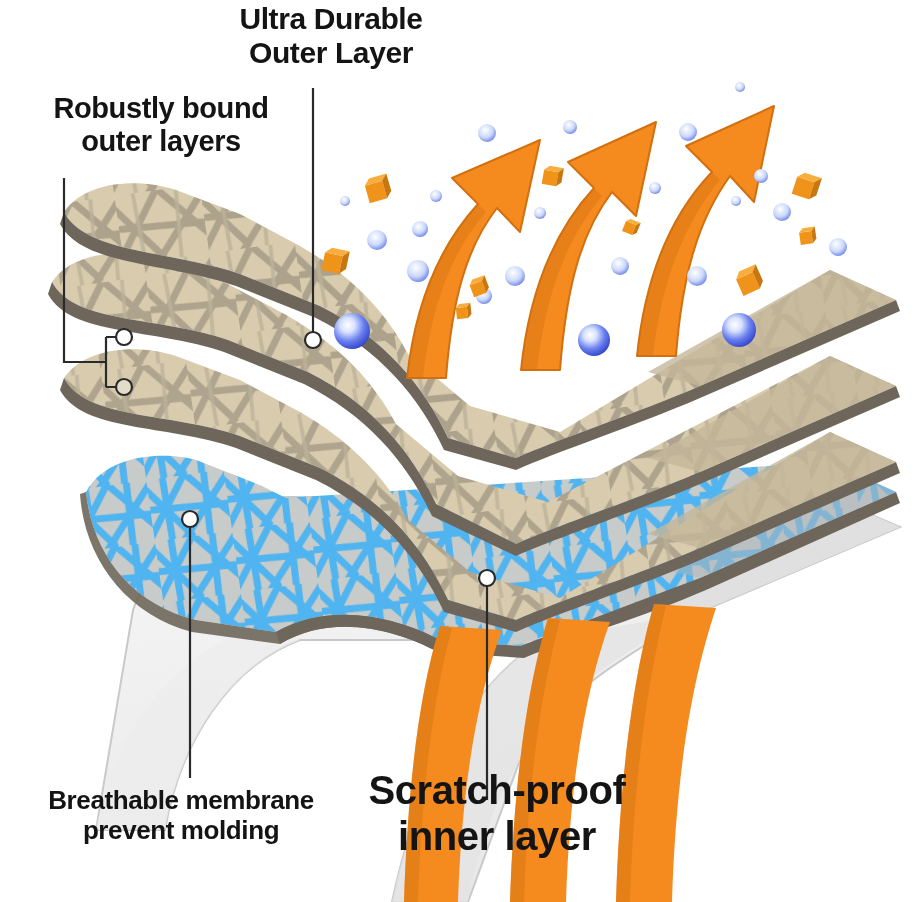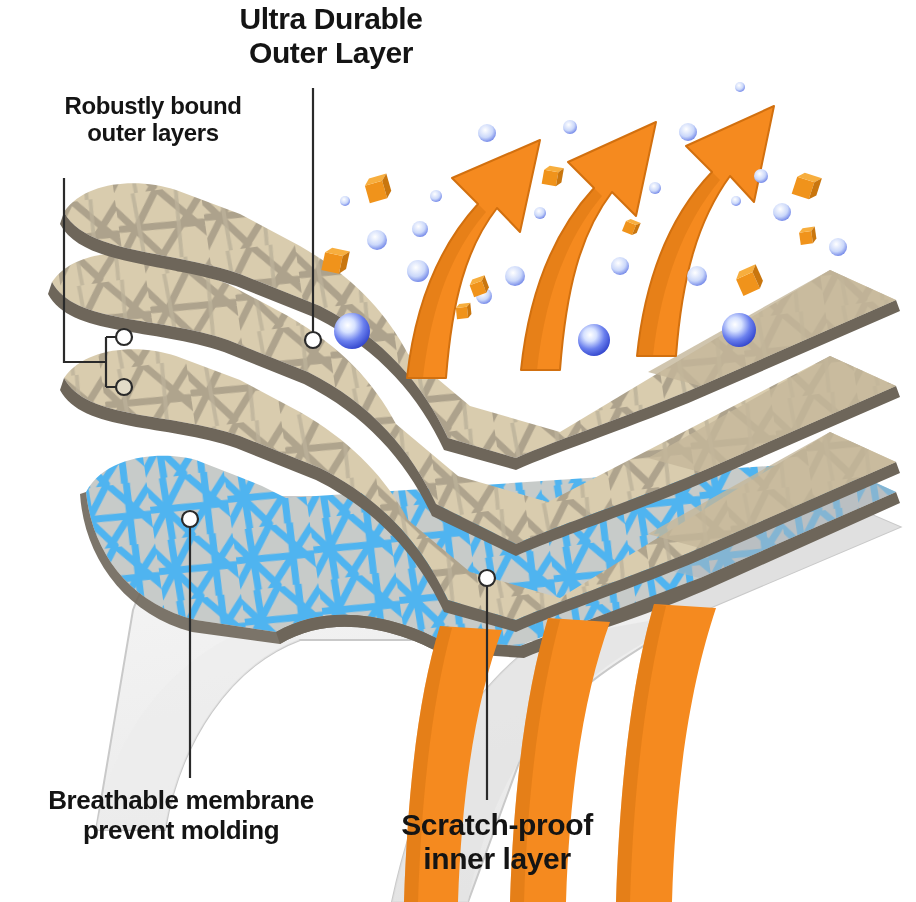--- a/index.html
+++ b/index.html
@@ -4,23 +4,23 @@
 <style>
   html,body{margin:0;padding:0;background:#ffffff;}
   body{width:916px;height:902px;overflow:hidden;
        font-family:"Liberation Sans","DejaVu Sans",sans-serif;}
   #stage{position:relative;width:916px;height:902px;background:#f97316;}
   #art{position:absolute;left:0;top:0;width:916px;height:902px;}
   .lbl{position:absolute;color:#141414;font-weight:700;line-height:1.14;
        letter-spacing:-0.4px;white-space:pre;}
   .lbl.c{text-align:center;}
   #lbl-ultra{left:186px;top:2px;width:290px;font-size:30px;}
-  #lbl-robust{left:8px;top:92px;width:290px;font-size:24px;}
+  #lbl-robust{left:16px;top:92px;width:290px;font-size:29px;}
   #lbl-breath{left:6px;top:786px;width:350px;font-size:26px;}
-  #lbl-scratch{left:364px;top:808px;width:266px;font-size:30px;}
+  #lbl-scratch{left:364px;top:768px;width:266px;font-size:40px;}
 </style>
 </head>
 <body>
 
 <div id="stage">
 
   <svg id="art" viewBox="0 0 916 902">
     <defs>
 
       <pattern id="weaveTan" width="86" height="70" patternUnits="userSpaceOnUse" patternTransform="rotate(-8)">

